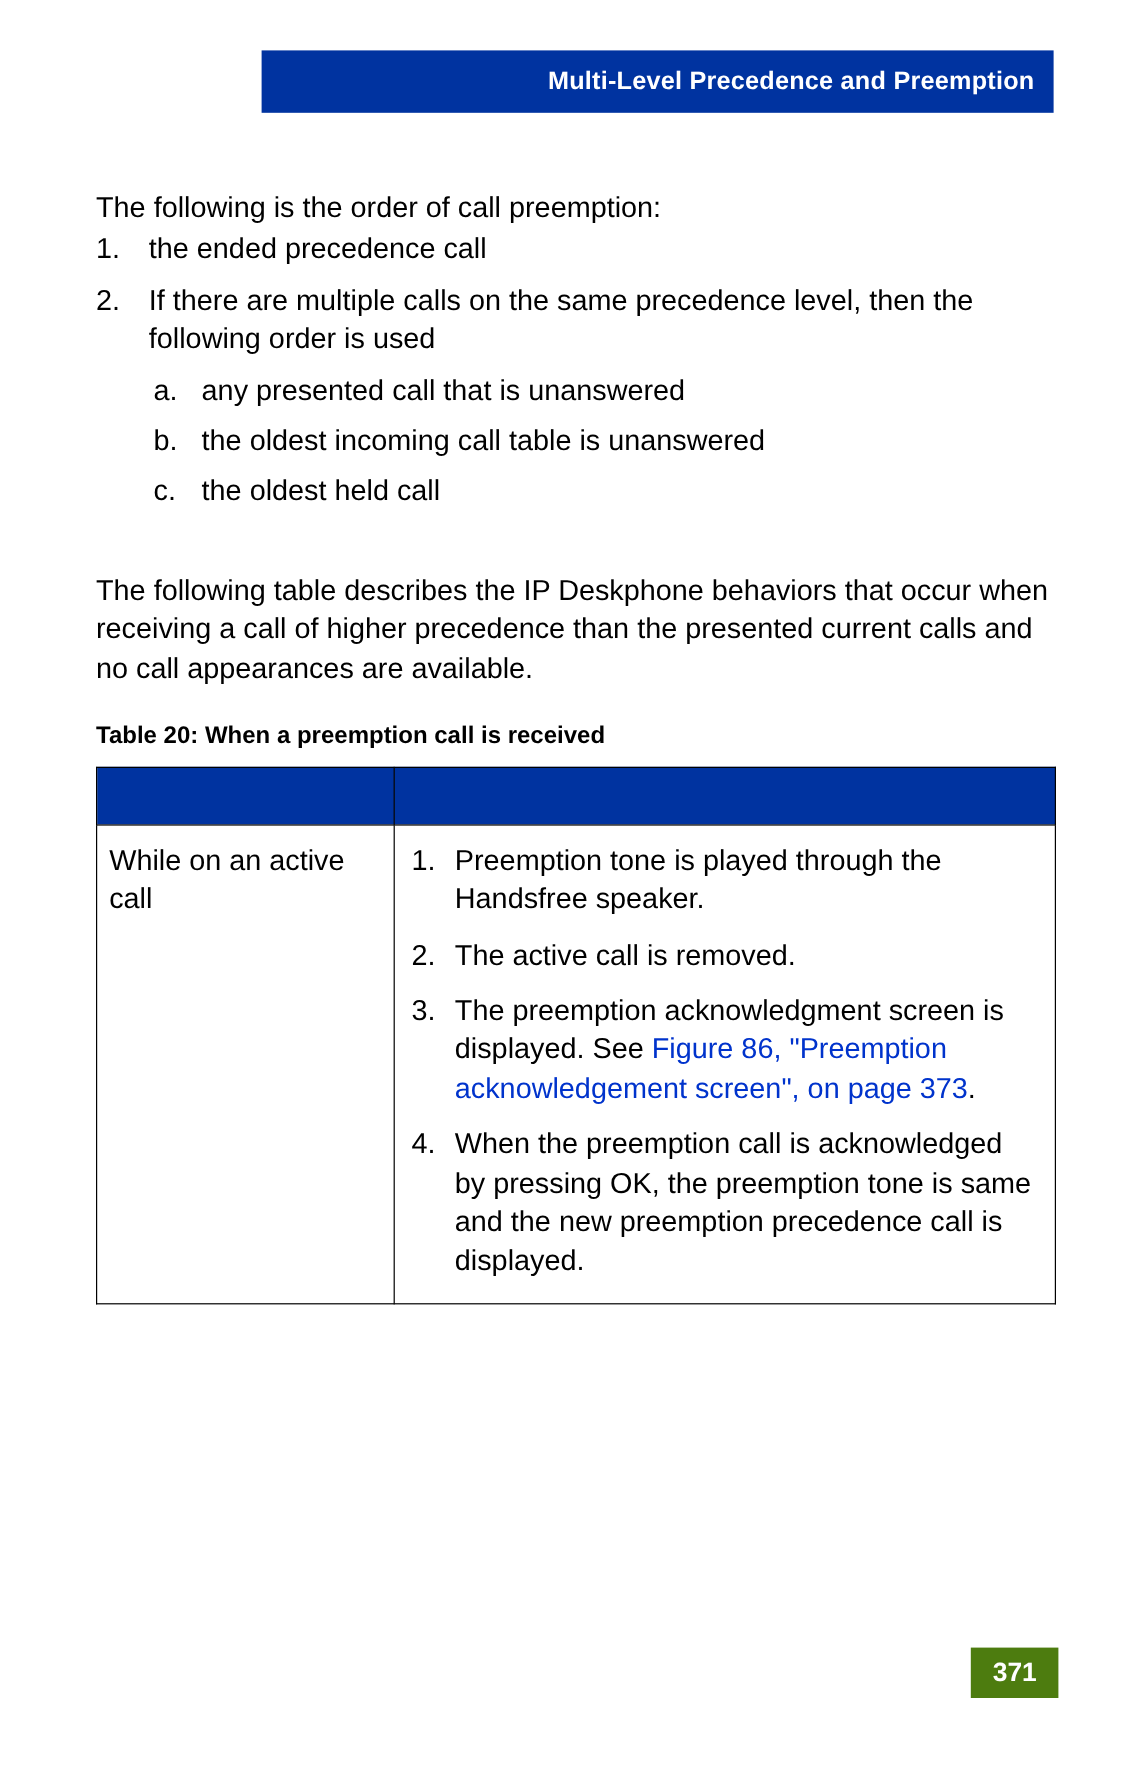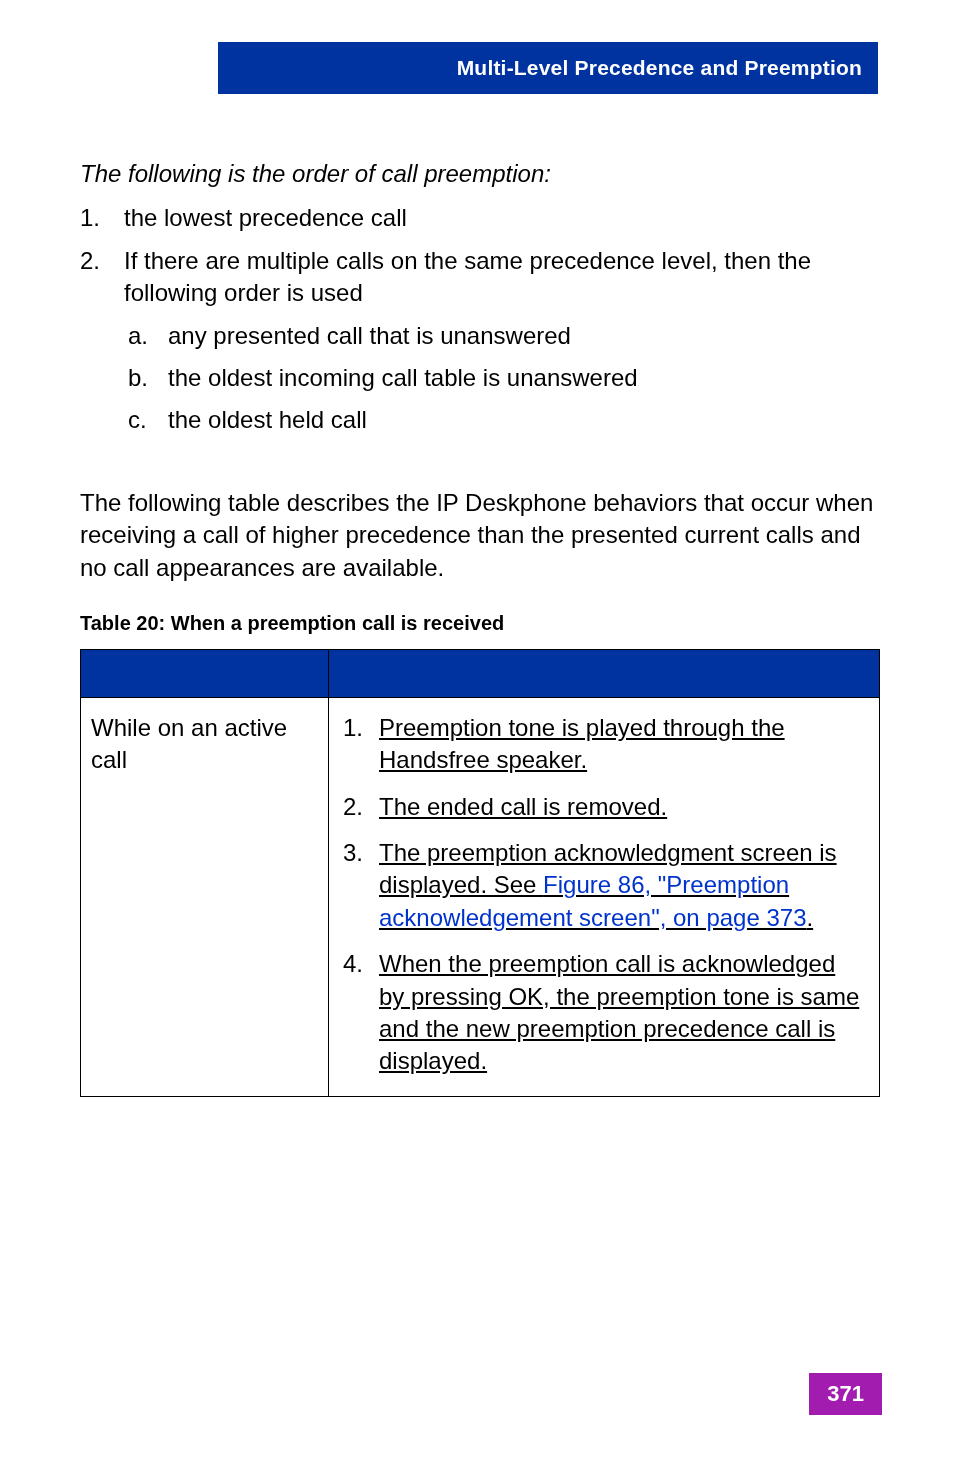--- a/index.html
+++ b/index.html
@@ -36,21 +36,21 @@
   }
   .content {
     position: absolute;
     left: 80px;
     top: 158px;
     width: 800px;
     font-size: 24px;
     color: #000;
     line-height: 1.35;
   }
-  .intro1 { margin-bottom: 12px; font-style: italic; }
+  .intro1 { margin-bottom: 2px; }
   ol.main-list {
     list-style: none;
     margin-left: 0;
     margin-bottom: 40px;
   }
   ol.main-list > li {
     display: flex;
     margin-bottom: 10px;
   }
   ol.main-list > li > .num {
@@ -107,50 +107,50 @@
   }
   ol.cell-list > li {
     display: flex;
     margin-bottom: 14px;
   }
   ol.cell-list > li:last-child { margin-bottom: 0; }
   ol.cell-list > li > .num {
     width: 36px;
     flex-shrink: 0;
   }
-  ol.cell-list > li > .txt { flex: 1; text-decoration: underline; }
+  ol.cell-list > li > .txt { flex: 1; }
   .link {
     color: #0033cc;
   }
   .page-number {
     position: absolute;
     right: 72px;
     bottom: 60px;
-    background: #a21caf;
+    background: #4d7c0f;
     color: #fff;
     font-weight: bold;
     font-size: 22px;
     padding: 8px 18px;
   }
 </style>
 </head>
 <body>
 
 <div class="page">
   <div class="header-bar">
     <span class="header-title">Multi-Level Precedence and Preemption</span>
   </div>
 
   <div class="content">
     <p class="intro1">The following is the order of call preemption:</p>
 
     <ol class="main-list">
       <li>
         <span class="num">1.</span>
-        <span class="txt">the lowest precedence call</span>
+        <span class="txt">the ended precedence call</span>
       </li>
       <li>
         <span class="num">2.</span>
         <span class="txt">
           <span>If there are multiple calls on the same precedence level, then the following order is used</span>
           <ol class="sub-list">
             <li>
               <span class="num">a.</span>
               <span class="txt">any presented call that is unanswered</span>
             </li>
@@ -182,21 +182,21 @@
         <tr>
           <td class="left-col">While on an active call</td>
           <td>
             <ol class="cell-list">
               <li>
                 <span class="num">1.</span>
                 <span class="txt">Preemption tone is played through the Handsfree speaker.</span>
               </li>
               <li>
                 <span class="num">2.</span>
-                <span class="txt">The ended call is removed.</span>
+                <span class="txt">The active call is removed.</span>
               </li>
               <li>
                 <span class="num">3.</span>
                 <span class="txt">
                   <span>The preemption acknowledgment screen is displayed. See </span><span class="link">Figure 86, "Preemption acknowledgement screen", on page 373</span><span>.</span>
                 </span>
               </li>
               <li>
                 <span class="num">4.</span>
                 <span class="txt">When the preemption call is acknowledged by pressing OK, the preemption tone is same and the new preemption precedence call is displayed.</span>

